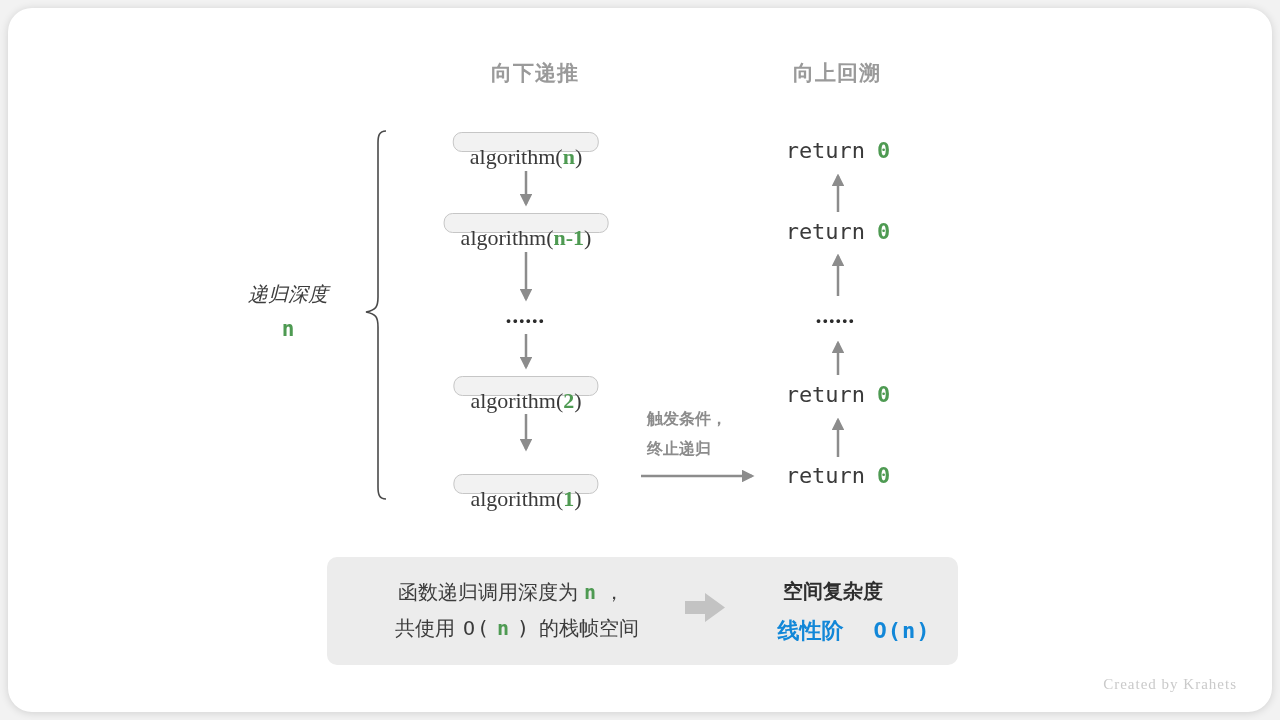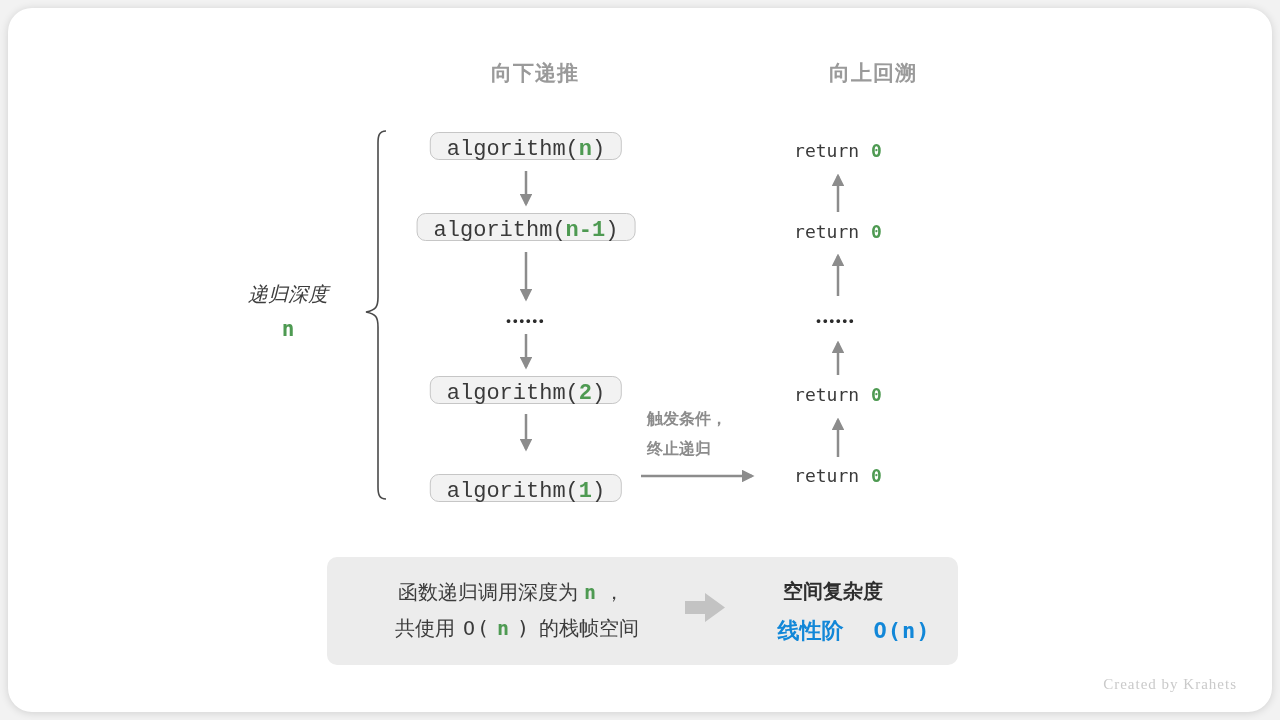--- a/index.html
+++ b/index.html
@@ -30,34 +30,34 @@
 
   .mono { font-family: "DejaVu Sans Mono", monospace; }
   .code-dark { color: #3a3a3a; }
   .green { color: #4E9A52; font-weight: bold; }
   .blue  { color: #1287D8; }
 
   .algo-box {
     background: #f2f2f2;
     border: 1.5px solid #c6c6c6;
     border-radius: 9px;
-    height: 28px;
+    height: 20px;
     line-height: 33px;
-    padding: 0 16px;
+    padding: 7px 16px;
     font-size: 22px;
     white-space: nowrap;
-    font-family: Liberation Mono, monospace;
+    font-family: Liberation Serif, serif;
     color: #3a3a3a;
     transform: translateX(-50%);
     display: inline-block;
   }
 
   .return-row {
     font-family: "DejaVu Sans Mono", monospace;
-    font-size: 18px;
+    font-size: 22px;
     color: #3a3a3a;
     white-space: nowrap;
   }
   .return-row .val { margin-left: 12px; }
 
   .dots {
     font-size: 13px;
     font-weight: bold;
     letter-spacing: 2px;
     color: #2b2b2b;
@@ -124,21 +124,21 @@
     width: 1280px; height: 720px;
     pointer-events: none;
   }
 </style>
 </head>
 <body>
 
 <div class="card"></div>
 
 <div class="abs col-header center-xy" style="left:528px; top:73px;margin-left:7px;">向下递推</div>
-<div class="abs col-header center-xy" style="left:837px; top:73px;margin-left:36px;">向上回溯</div>
+<div class="abs col-header center-xy" style="left:837px; top:73px;">向上回溯</div>
 
 <svg class="overlay">
   <defs>
     <marker id="ah" viewBox="0 0 10 10" refX="8" refY="5" markerWidth="5" markerHeight="5" orient="auto-start-reverse">
       <path d="M0,0 L10,5 L0,10 z" fill="#8c8c8c"></path>
     </marker>
   </defs>
 
   <g stroke="#8c8c8c" stroke-width="2.5">
     <line x1="526" y1="171" x2="526" y2="204" marker-end="url(#ah)"></line>

